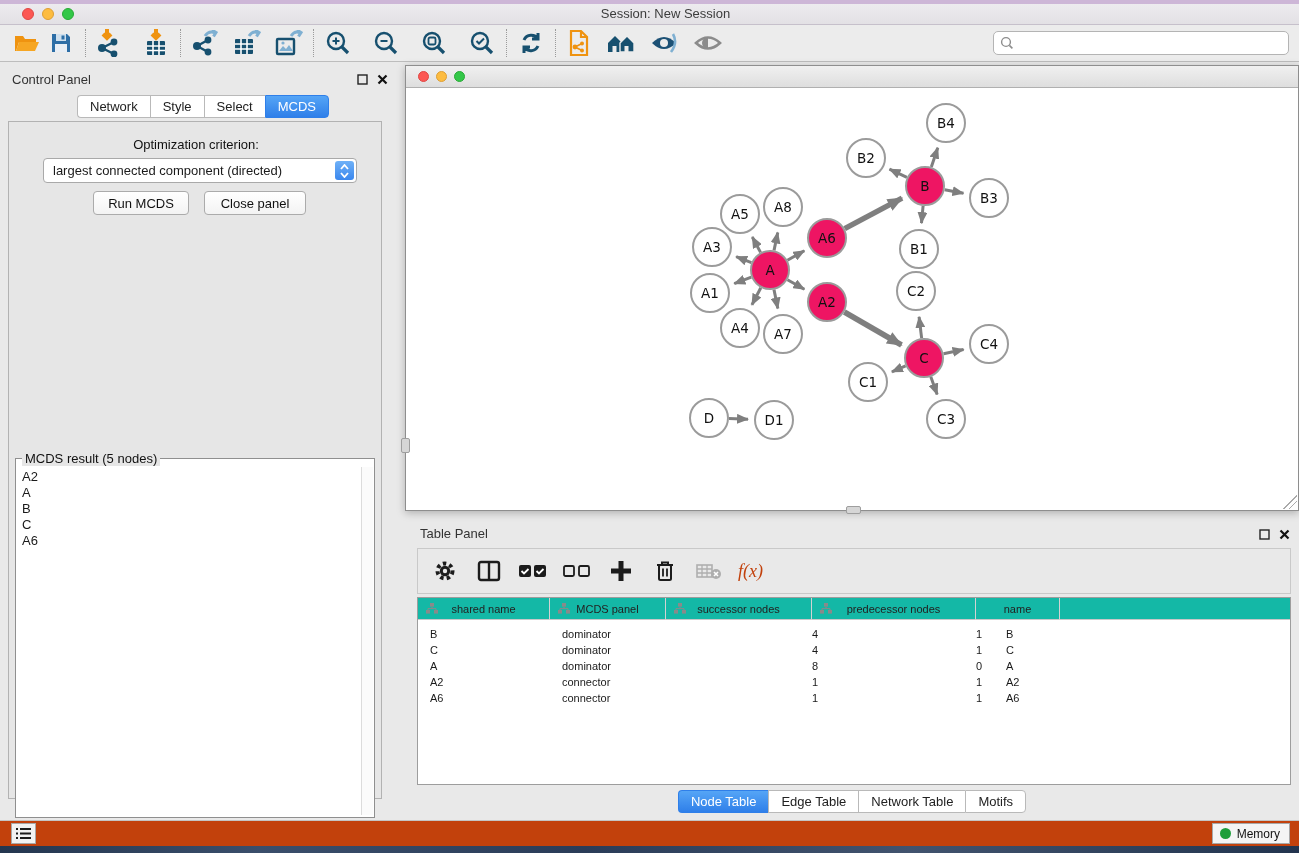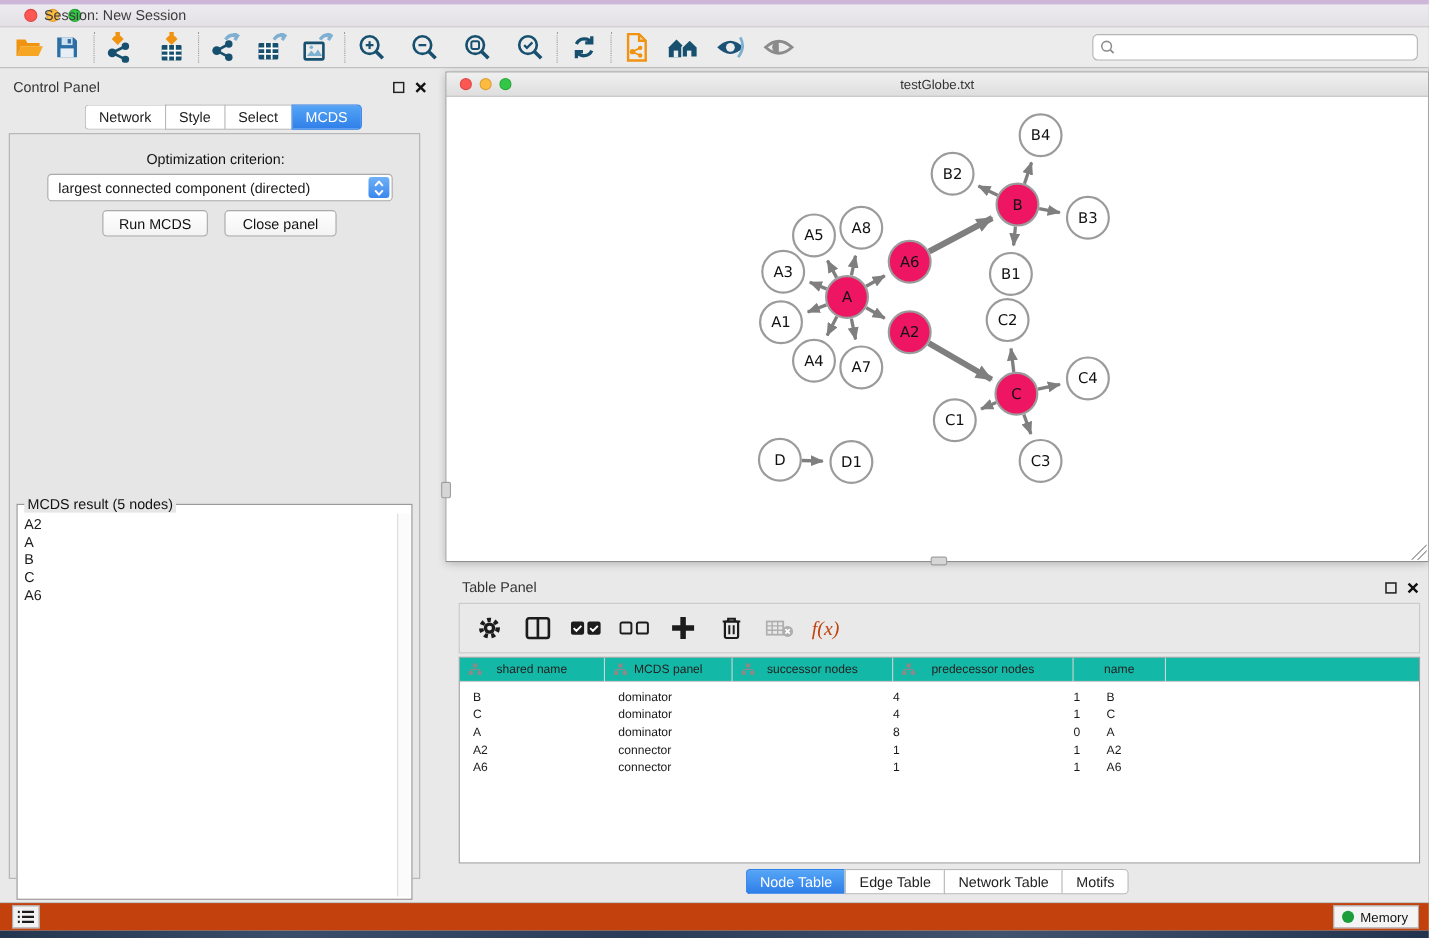--- a/index.html
+++ b/index.html
@@ -9,21 +9,21 @@
     font-family:"Liberation Sans", sans-serif; background:#e9e9e9; color:#1a1a1a;
   }
   
   .titlebar { position:absolute; left:0; top:0; width:1299px; height:25px;
     background:linear-gradient(#efedf1,#e3e1e5); border-bottom:1px solid #c6c0cb; }
   .titlebar::before { content:""; position:absolute; left:0; top:0; right:0; height:4px; background:#cdb6d7; }
   .tl { position:absolute; top:8px; width:12px; height:12px; border-radius:50%; }
   .tl.red { left:22px; background:#fc5753; border:1px solid #df4744; }
   .tl.yel { left:42px; background:#fdbc40; border:1px solid #de9f34; }
   .tl.grn { left:62px; background:#33c748; border:1px solid #27aa35; }
-  .win-title { position:absolute; top:6px; left:0; right:8px; text-align:left; font-size:13px; color:#3c3c3c;margin-left:40px; }
+  .win-title { position:absolute; top:6px; left:0; right:8px; text-align:center; font-size:13px; color:#3c3c3c;margin-left:40px; }
   
   .toolbar { position:absolute; left:0; top:25px; width:1299px; height:37px;
     background:#ececec; border-bottom:1px solid #bdbdbd; display:flex; align-items:center; }
   .tb-sep { width:1px; height:28px; border-left:1px dotted #9a9a9a; margin:0 7px; }
   .tb-btn { width:34px; height:30px; display:flex; align-items:center; justify-content:center; border-radius:4px; }
   .search-wrap { position:absolute; right:10px; top:6px; width:296px; height:24px; }
   .search-wrap input { width:100%; height:100%; border:1px solid #b4b4b4; border-radius:5px;
     background:#fff; padding:0 6px 0 26px; font-size:12px; font-family:inherit; outline:none; }
   .search-glass { position:absolute; left:7px; top:5px; pointer-events:none; }
   
@@ -304,21 +304,20 @@
       </div>
       <div class="result-scroll"></div>
     </div>
   </div>
 
   <div class="net-win">
     <div class="net-titlebar">
       <span class="tl red"></span>
       <span class="tl yel"></span>
       <span class="tl grn"></span>
-      <div class="net-title">testGlobe.txt</div>
     </div>
     <div class="net-canvas">
       <svg id="graph-svg" width="892" height="423">
         <defs>
           <marker id="arrow" viewBox="0 0 12 10" refX="11" refY="5" markerWidth="12" markerHeight="10" markerUnits="userSpaceOnUse" orient="auto">
             <path d="M0 0 L12 5 L0 10 Z" fill="#7f7f7f"></path>
           </marker>
           <marker id="arrow-big" viewBox="0 0 12 10" refX="11" refY="5" markerWidth="16" markerHeight="13" markerUnits="userSpaceOnUse" orient="auto">
             <path d="M0 0 L12 5 L0 10 Z" fill="#7f7f7f"></path>
           </marker>

